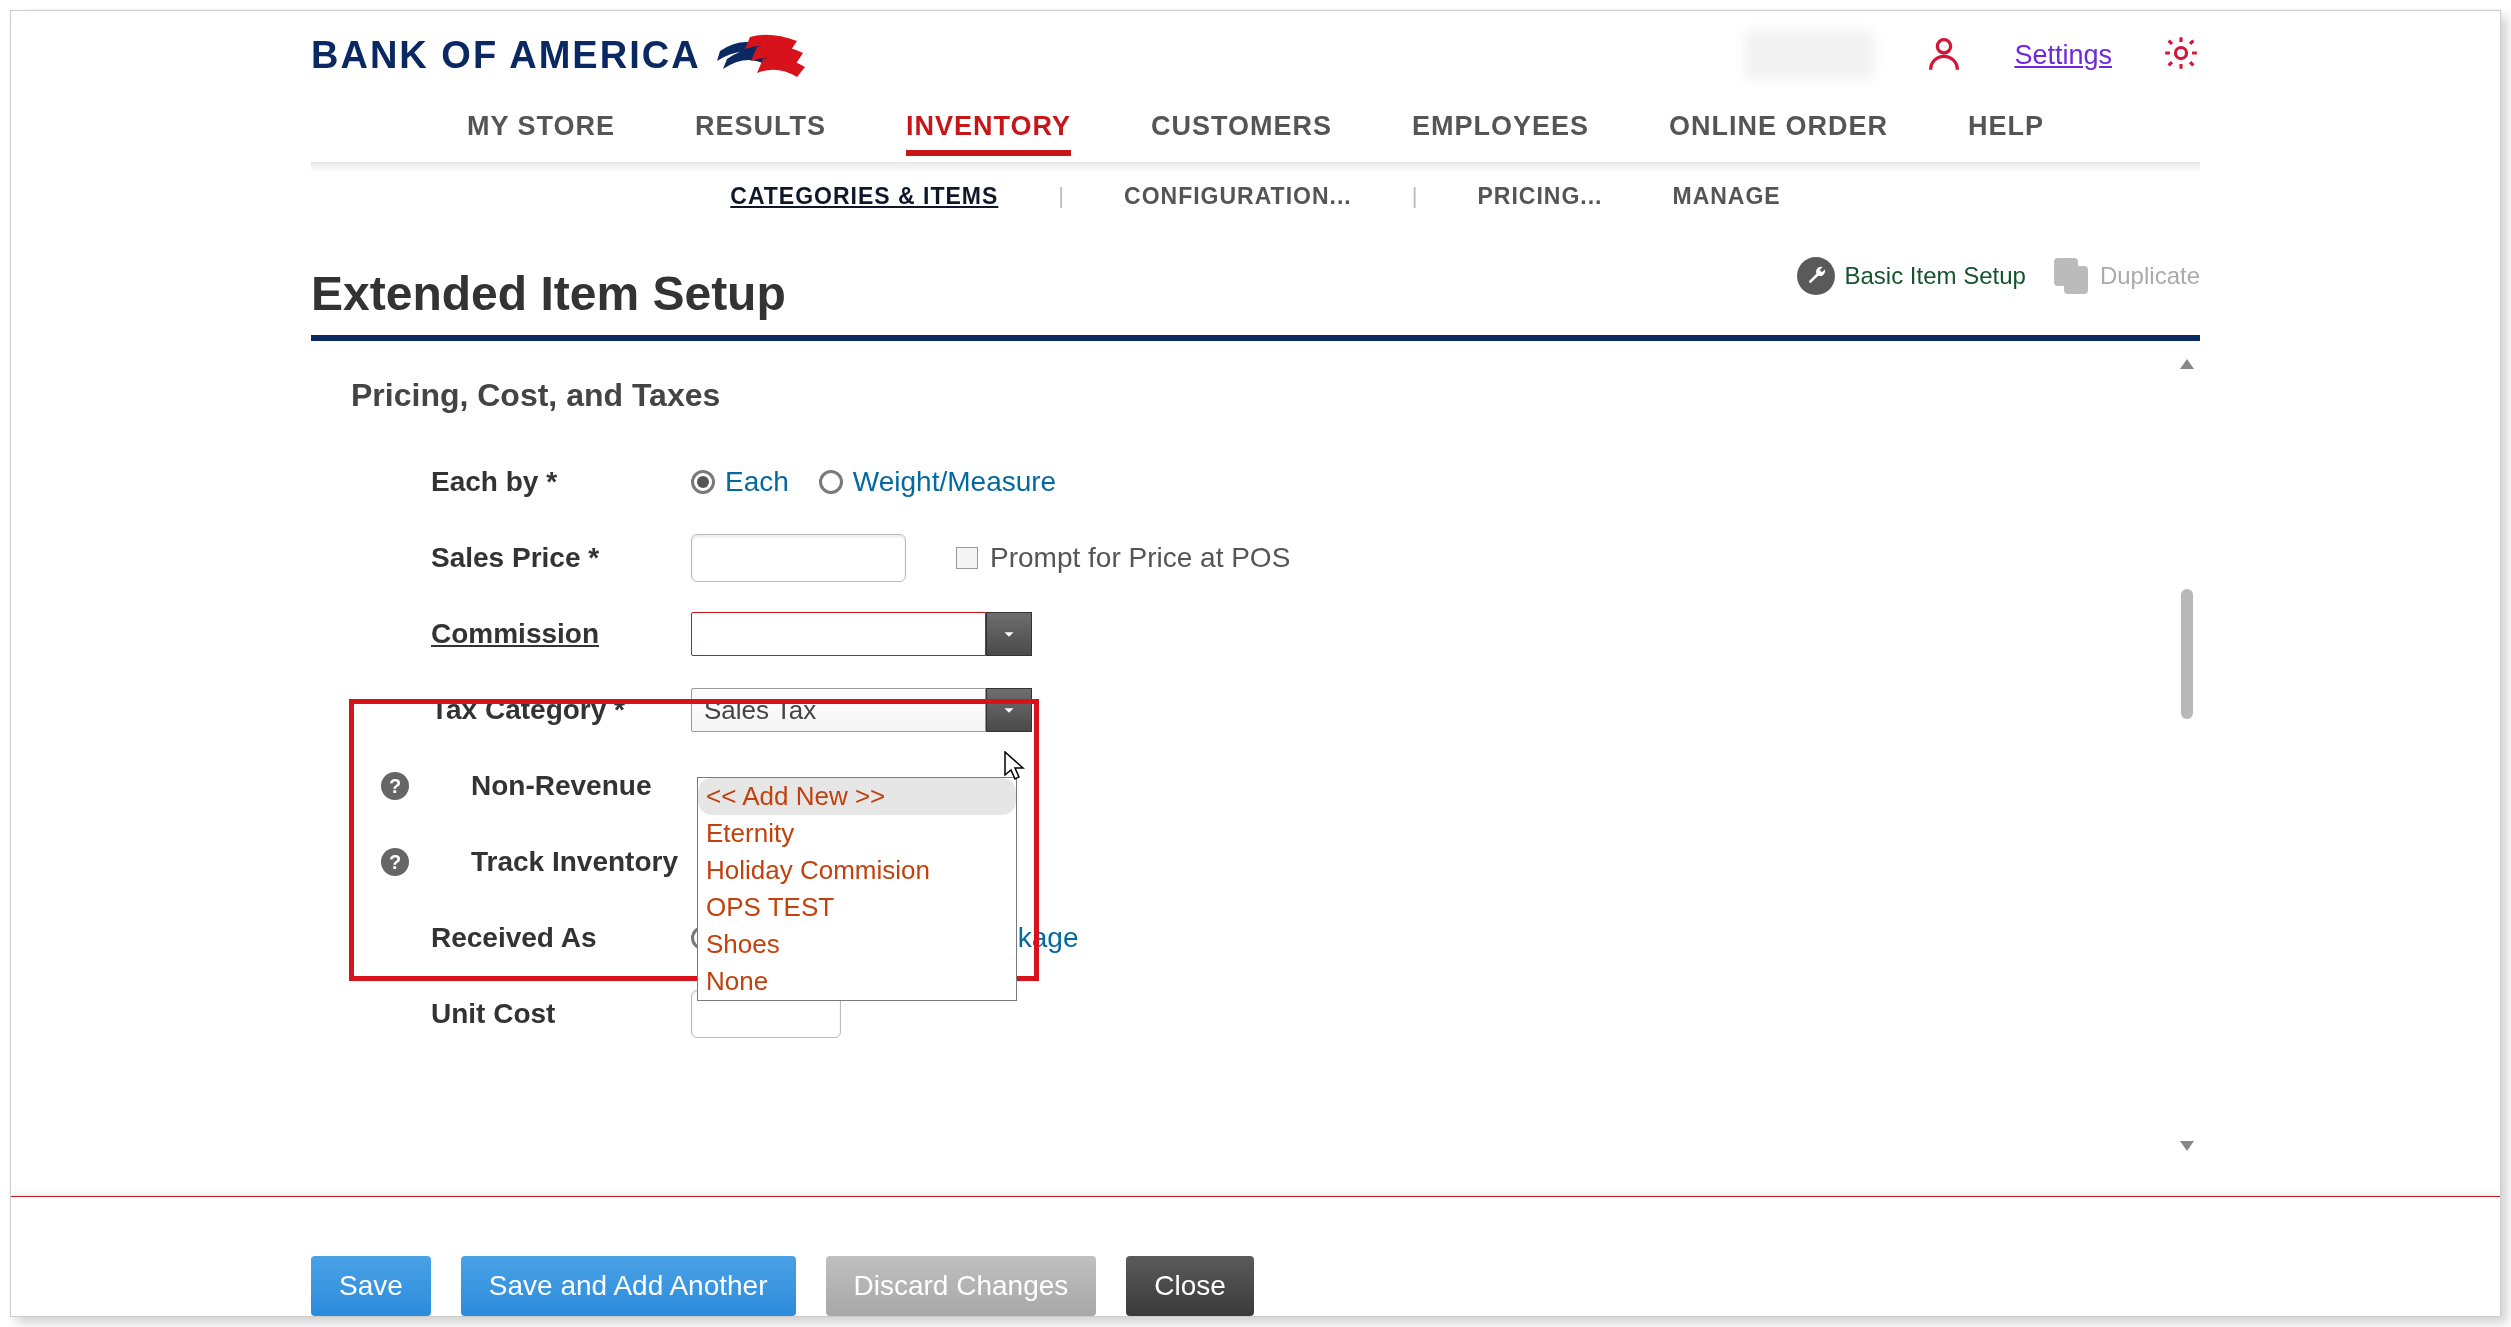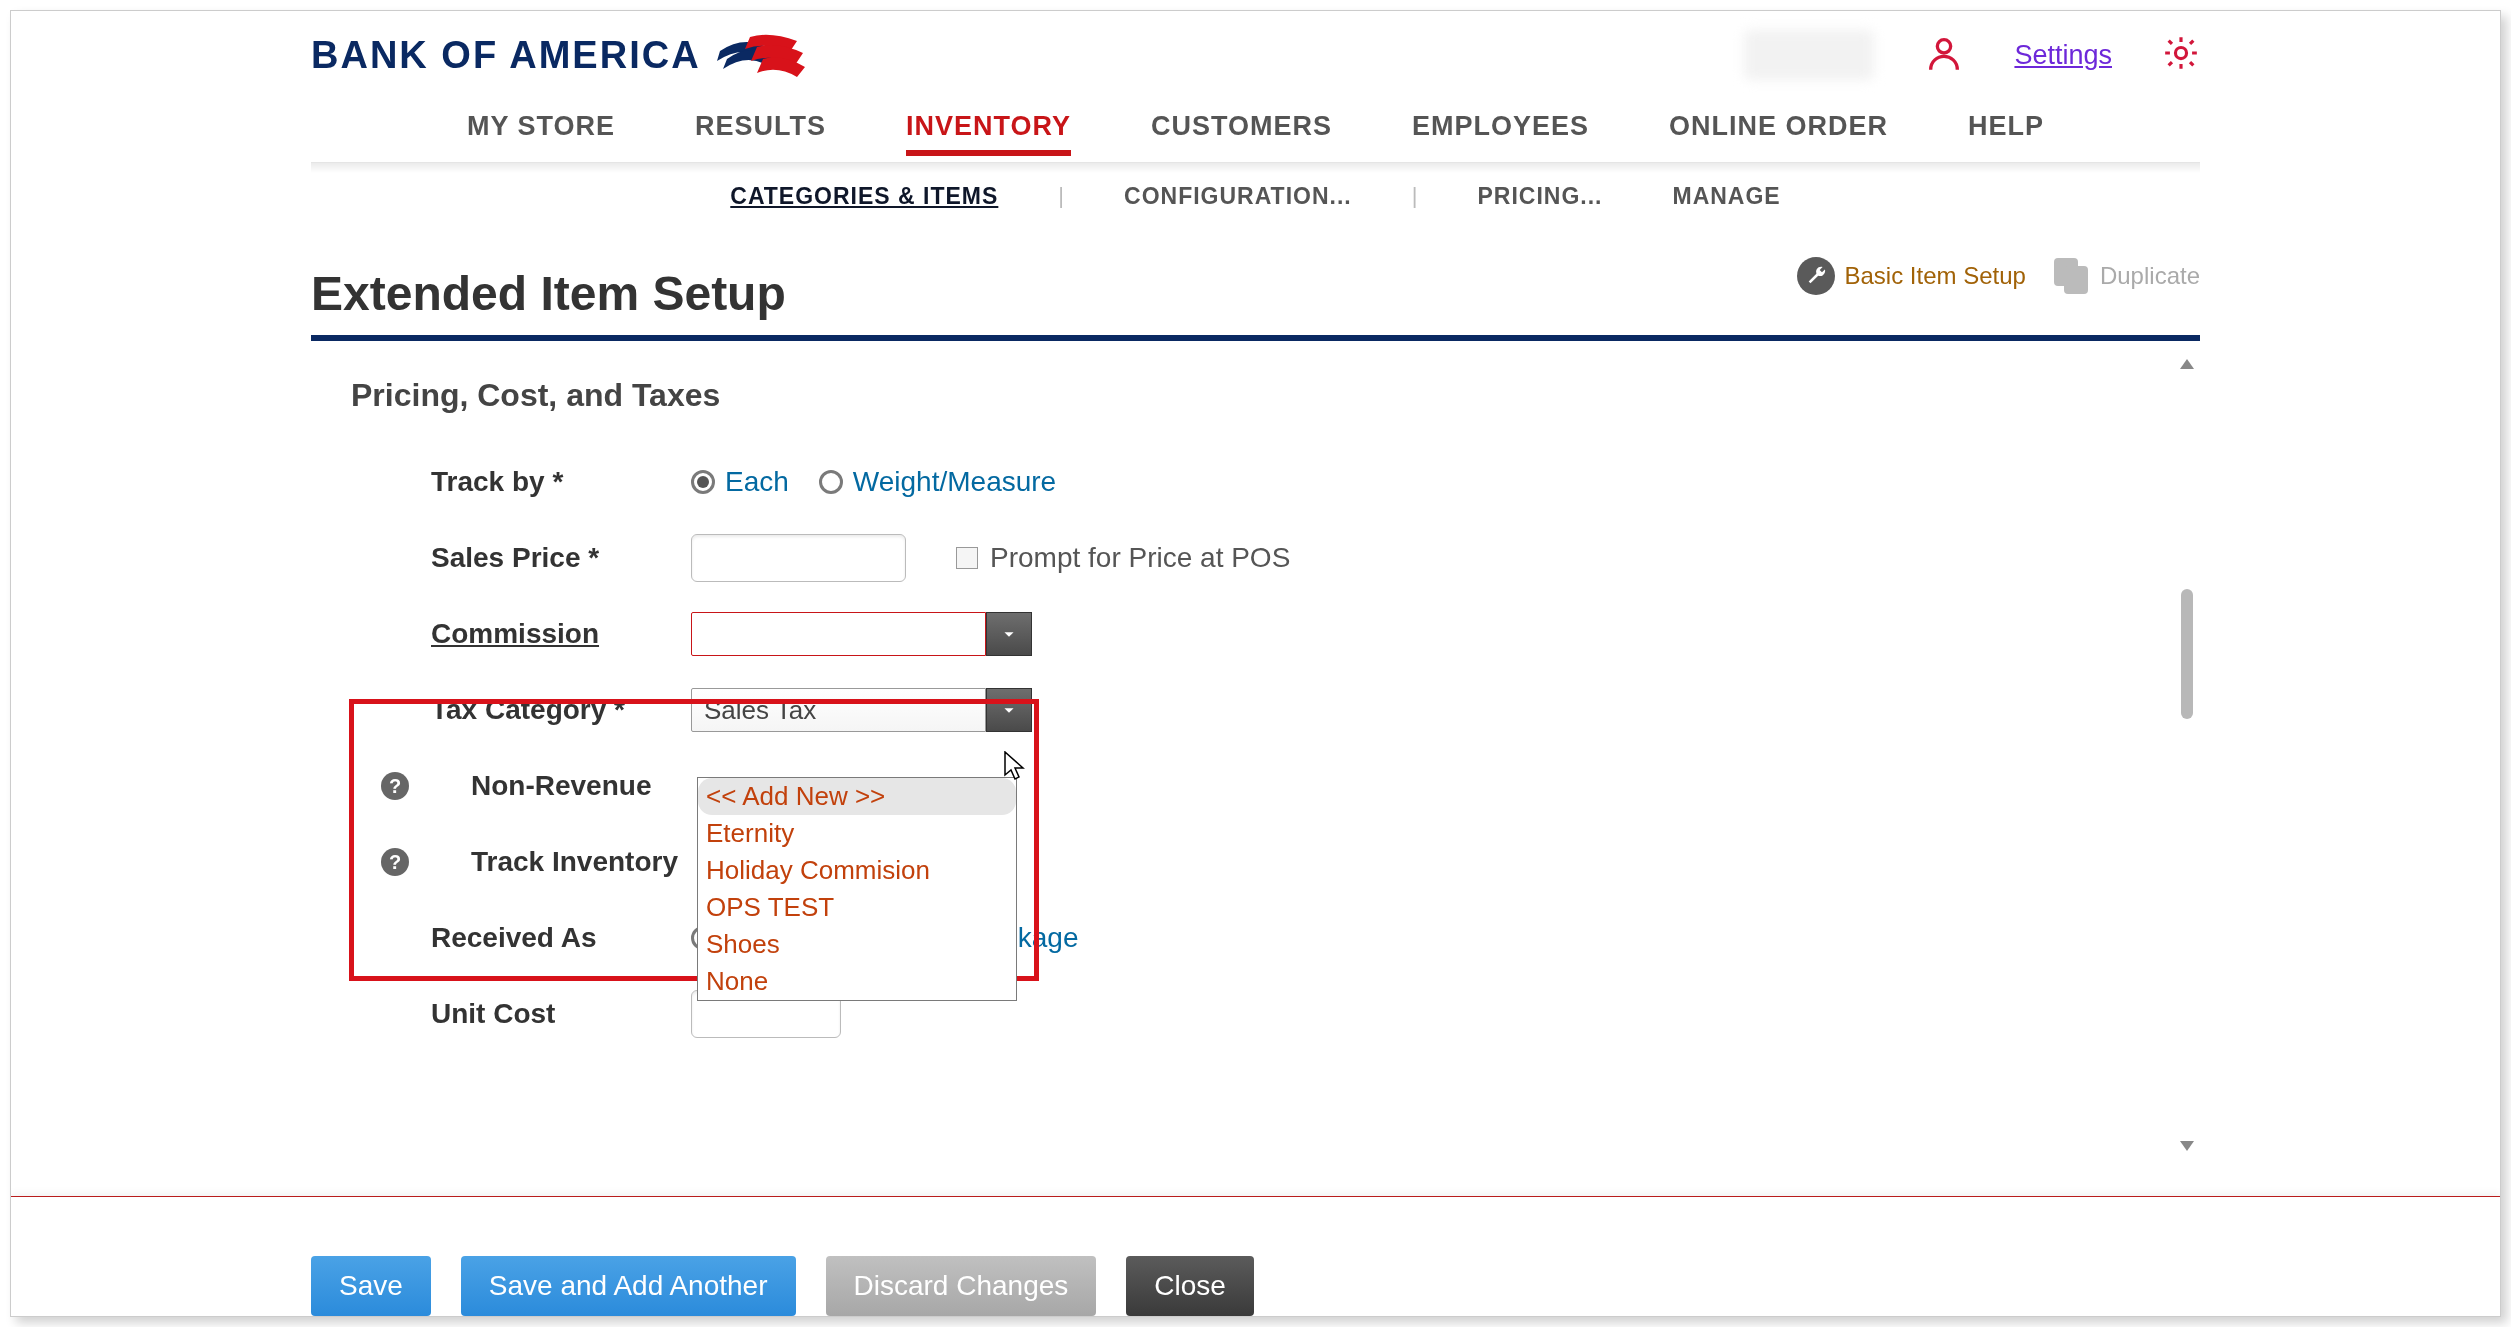--- a/index.html
+++ b/index.html
@@ -125,21 +125,21 @@
   .title-actions {
     display: flex;
     align-items: center;
     gap: 28px;
   }
   .title-action {
     display: flex;
     align-items: center;
     gap: 10px;
     font-size: 24px;
-    color: #a16207;
+    color: #14532d;
     cursor: pointer;
   }
   .title-action.disabled { color: #aaa; cursor: default; }
   .wrench-circle {
     width: 38px; height: 38px;
     border-radius: 50%;
     background: #5a5a5a;
     display: flex; align-items: center; justify-content: center;
   }
   .dup-icon { position: relative; width: 36px; height: 36px; }
@@ -401,21 +401,21 @@
         <div class="fake-scroll">
           <div class="arrow-up"></div>
           <div class="thumb scroll-thumb-pos"></div>
           <div class="arrow-down"></div>
         </div>
         <div class="form-inner">
           <div class="section-title">Pricing, Cost, and Taxes</div>
 
           <div class="form-row">
             <div class="form-label-col">
-                <span class="form-label">Track by *</span>
+                <span class="form-label">Each by *</span>
               </div>
             <div class="form-ctrl-col">
               <label class="radio">
                 <span class="radio-dot sel"></span>
                 <span>Each</span>
               </label>
               <label class="radio">
                 <span class="radio-dot"></span>
                 <span>Weight/Measure</span>
               </label>

